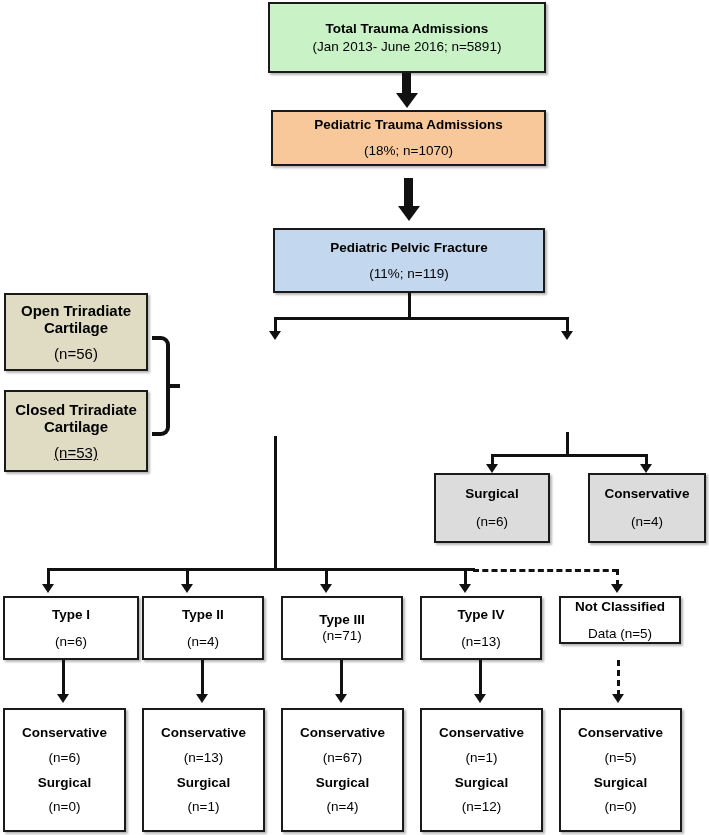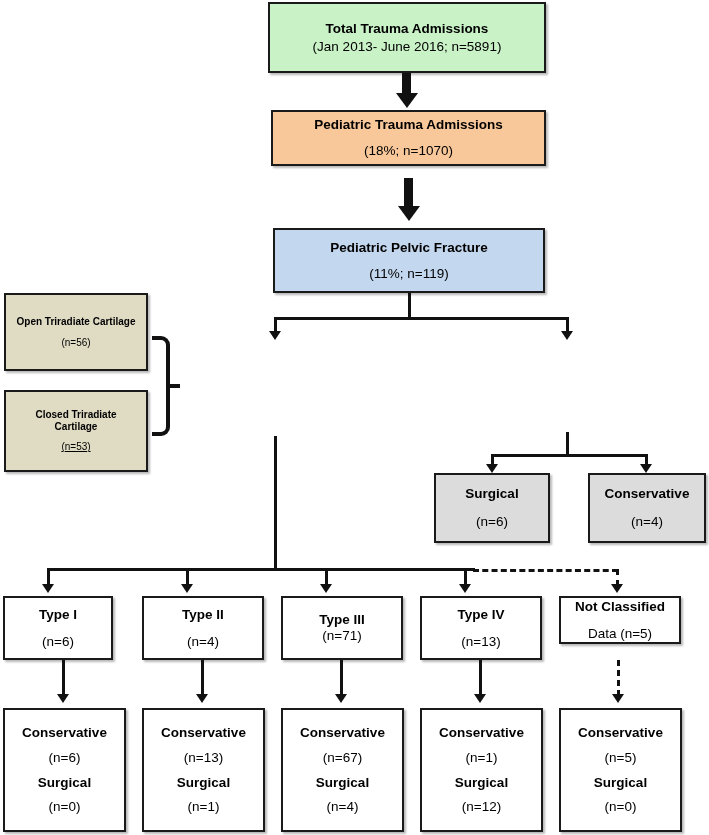--- a/index.html
+++ b/index.html
@@ -29,21 +29,21 @@
   }
   .box .ttl {
     font-weight: bold;
     line-height: 1.15;
   }
   .box .sub {
     font-weight: normal;
     line-height: 1.15;
   }
   .f13 { font-size: 13.5px; }
-  .f125 { font-size: 10px; }
+  .f125 { font-size: 15px; }
 
   
   .vline, .hline {
     position: absolute;
     background: #111111;
   }
   .vline { width: 3px; }
   .hline { height: 3px; }
   .vline.thick { width: 9px; }
   .dline-h {
@@ -154,21 +154,21 @@
   <div class="arrow" style="left:42px; top:584px;"></div>
   <div class="vline" style="left:186px; top:568px; height:18px;"></div>
   <div class="arrow" style="left:181px; top:584px;"></div>
   <div class="vline" style="left:325px; top:568px; height:18px;"></div>
   <div class="arrow" style="left:320px; top:584px;"></div>
   <div class="vline" style="left:464px; top:568px; height:18px;"></div>
   <div class="arrow" style="left:459px; top:584px;"></div>
   <div class="dline-v" style="left:616px; top:569px; height:17px;"></div>
   <div class="arrow" style="left:611px; top:584px;"></div>
 
-  <div class="box f13" style="left:3px; top:596px; width:110px; height:64px; background:#ffffff;">
+  <div class="box f13" style="left:3px; top:596px; width:136px; height:64px; background:#ffffff;">
     <div class="ttl">Type I</div>
     <div class="sub" style="margin-top:11px;">(n=6)</div>
   </div>
   <div class="box f13" style="left:142px; top:596px; width:122px; height:64px; background:#ffffff;">
     <div class="ttl">Type II</div>
     <div class="sub" style="margin-top:11px;">(n=4)</div>
   </div>
   <div class="box f13" style="left:281px; top:596px; width:122px; height:64px; background:#ffffff;">
     <div class="ttl">Type III</div>
     <div class="sub" style="">(n=71)</div>

